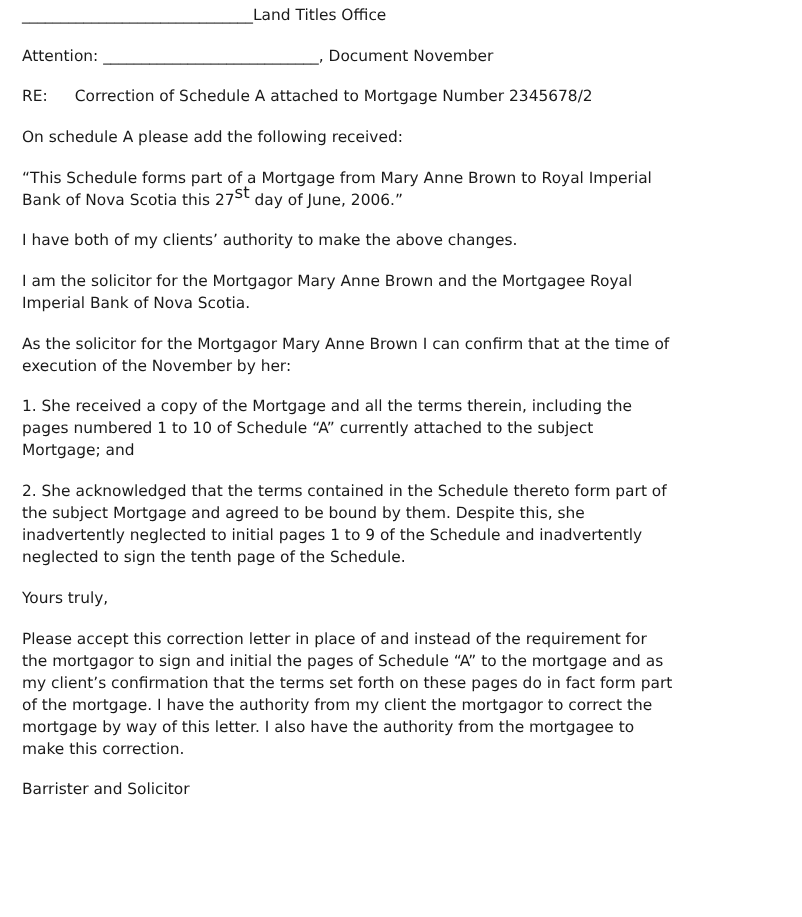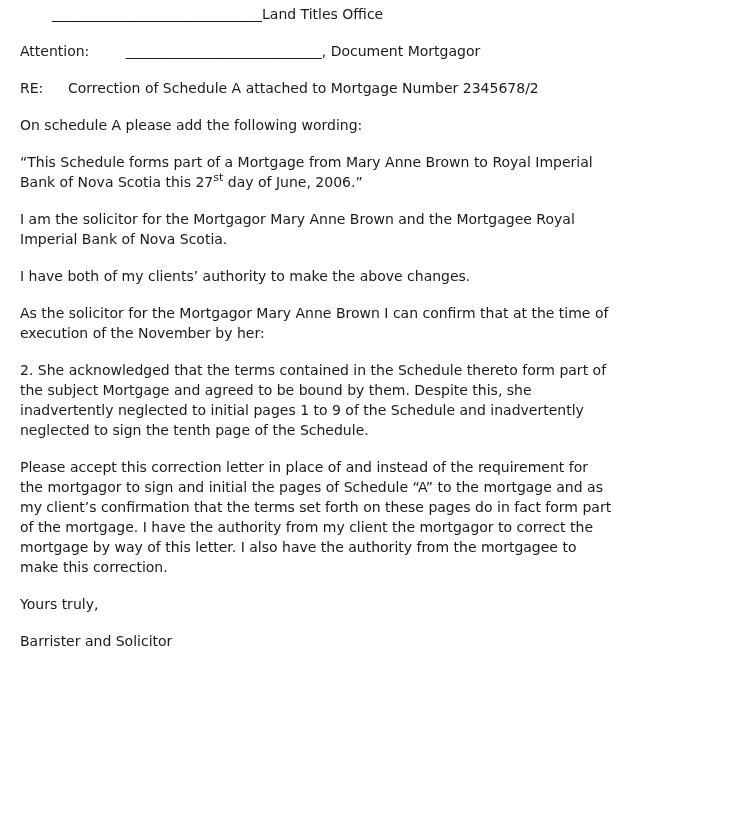--- a/index.html
+++ b/index.html
@@ -23,64 +23,66 @@
   }
   .page p {
     margin: 0 0 17px 0;
     white-space: pre-line;
   }
   .re-label {
     display: inline-block;
     width: 48px;
   }
   sup {
-    font-size: 11px;
+    font-size: 15px;
     line-height: 0;
   }
   .blank {
     letter-spacing: 0;
-    margin-left: 32px;
   }
 </style>
 </head>
 <body>
 
 <div class="page">
 
   <p><span class="blank">______________________________</span><span>Land Titles Office</span></p>
 
-  <p><span>Attention: </span><span class="blank">____________________________</span><span>, Document Mortgagor</span></p>
+  <p><span>Attention: </span><span class="blank">____________________________</span><span>, Document November</span></p>
 
 
   <p><span class="re-label">RE:</span><span>Correction of Schedule A attached to Mortgage Number 2345678/2</span></p>
 
 
-  <p>On schedule A please add the following wording:</p>
+  <p>On schedule A please add the following received:</p>
 
   <p><span>“This Schedule forms part of a Mortgage from Mary Anne Brown to Royal Imperial
 Bank of Nova Scotia this 27</span><sup>st</sup><span> day of June, 2006.”</span></p>
 
+  <p>I have both of my clients’ authority to make the above changes.</p>
+
   <p>I am the solicitor for the Mortgagor Mary Anne Brown and the Mortgagee Royal
 Imperial Bank of Nova Scotia.</p>
-
-  <p>I have both of my clients’ authority to make the above changes.</p>
 
   <p>As the solicitor for the Mortgagor Mary Anne Brown I can confirm that at the time of
 execution of the November by her:</p>
 
+  <p>1. She received a copy of the Mortgage and all the terms therein, including the
+pages numbered 1 to 10 of Schedule “A” currently attached to the subject
+Mortgage; and</p>
 
   <p>2. She acknowledged that the terms contained in the Schedule thereto form part of
 the subject Mortgage and agreed to be bound by them. Despite this, she
 inadvertently neglected to initial pages 1 to 9 of the Schedule and inadvertently
 neglected to sign the tenth page of the Schedule.</p>
+
+  <p>Yours truly,</p>
 
   <p>Please accept this correction letter in place of and instead of the requirement for
 the mortgagor to sign and initial the pages of Schedule “A” to the mortgage and as
 my client’s confirmation that the terms set forth on these pages do in fact form part
 of the mortgage. I have the authority from my client the mortgagor to correct the
 mortgage by way of this letter. I also have the authority from the mortgagee to
 make this correction.</p>
 
-  <p>Yours truly,</p>
-
   <p>Barrister and Solicitor</p>
 
 </div>
 
 </body></html>

